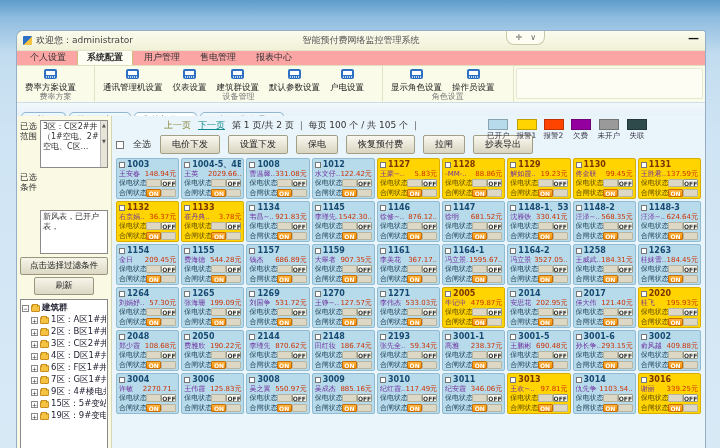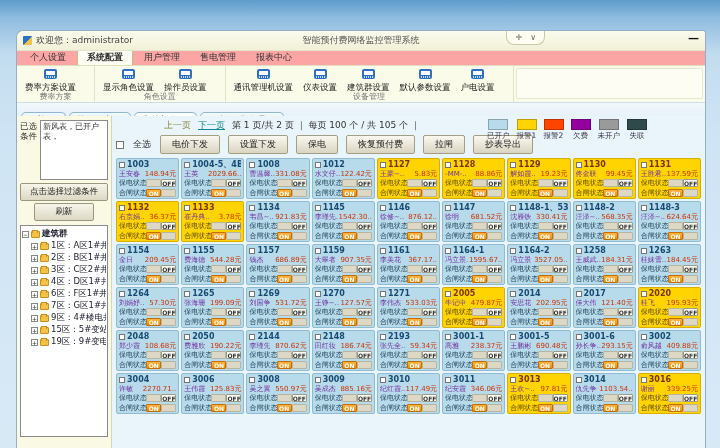--- a/index.html
+++ b/index.html
@@ -55,21 +55,21 @@
   #content { position:absolute; top:85px; left:0; right:0; bottom:0; display:flex; }
   
   #sidebar { width:95px; flex:none; background:#f9f9e4; border-right:1px solid #d6d6b4; padding:4px 3px; }
   .side-row { display:flex; gap:3px; margin-bottom:3px; }
   .side-label { width:17px; font-size:8.5px; color:#333; word-break:break-all; line-height:1.15; padding-top:2px; }
   .side-list { flex:1; background:#fff; border:1px solid #8a8a8a; font-size:8px; color:#333;
     padding:1px 8px 1px 2px; position:relative; overflow:hidden; line-height:1.25; }
   .side-list .sb { position:absolute; right:0; top:0; bottom:0; width:7px; background:#e8e4d8;
     border-left:1px solid #bbb; font-size:5px; color:#555; text-align:center; line-height:1.6; }
   #range-list { height:48px; }
-  #condition-list { height:60px; }
+  #condition-list { height:44px;margin-top:39px; }
   .side-btn { display:block; width:100%; font-size:8.5px; color:#222; text-align:center;
     background:linear-gradient(#f7f5ea,#dcd8c4); border:1px solid #9a967e; border-radius:2px;
     padding:2px 0; margin:2px 0; }
   #refresh-btn { width:68%; margin:2px auto 4px; }
   #tree-panel { background:#fff; border:1px solid #8a8a8a; height:212px; padding:2px 1px; overflow:hidden; }
   .tree-row { display:flex; align-items:center; gap:2px; height:12px; white-space:nowrap; overflow:hidden; font-size:8.5px; color:#223; }
   .tree-row.child { padding-left:9px; }
   .expander { flex:none; width:7px; height:7px; border:1px solid #888; background:#fff;
     font-size:6px; line-height:5px; text-align:center; color:#333; }
   .folder-icon { flex:none; width:9px; height:7px; background:#f5c242; border:1px solid #c89020;
@@ -140,50 +140,50 @@
   <div class="rgroup">
         <div class="rbtn">
           <span class="mon-icon"></span>
           <span>费率方案设置</span>
         </div>
         <div class="rgroup-label">费率方案</div>
       </div>
       <div class="rgroup">
         <div class="rbtn">
           <span class="mon-icon"></span>
-          <span>显示角色设置</span>
-        </div>
-        <div class="rbtn">
-          <span class="mon-icon"></span>
-          <span>操作员设置</span>
-        </div>
-        <div class="rgroup-label">角色设置</div>
-      </div>
-      <div class="rgroup">
-        <div class="rbtn">
-          <span class="mon-icon"></span>
           <span>通讯管理机设置</span>
         </div>
         <div class="rbtn">
           <span class="mon-icon"></span>
           <span>仪表设置</span>
         </div>
         <div class="rbtn">
           <span class="mon-icon"></span>
           <span>建筑群设置</span>
         </div>
         <div class="rbtn">
           <span class="mon-icon"></span>
           <span>默认参数设置</span>
         </div>
         <div class="rbtn">
           <span class="mon-icon"></span>
           <span>户电设置</span>
         </div>
         <div class="rgroup-label">设备管理</div>
+      </div>
+      <div class="rgroup">
+        <div class="rbtn">
+          <span class="mon-icon"></span>
+          <span>显示角色设置</span>
+        </div>
+        <div class="rbtn">
+          <span class="mon-icon"></span>
+          <span>操作员设置</span>
+        </div>
+        <div class="rgroup-label">角色设置</div>
       </div>
       <div id="ribbon-endpanel"></div>
     </div>
 
   <div id="tabstrip">
       <div class="doc-tab">
         <span>欢迎</span>
         <span class="tab-close">×</span>
       </div>
       <div class="doc-tab">
@@ -197,20 +197,27 @@
       <div class="doc-tab">
         <span>开户/记费管理</span>
         <span class="tab-close">×</span>
       </div>
     </div>
 
   <div id="content">
 
     <div id="sidebar">
       <div class="side-row">
+        <span class="side-label">已选范围</span>
+        <div class="side-list" id="range-list">
+          <span>3区：C区2#井（1#空电、2#空电、C区…</span>
+          <span class="sb">▲<br><br>▼</span>
+        </div>
+      </div>
+      <div class="side-row">
         <span class="side-label">已选条件</span>
         <div class="side-list" id="condition-list">
           <span>新风表，已开户表，</span>
         </div>
       </div>
       <button class="side-btn">点击选择过滤条件</button>
       <button class="side-btn" id="refresh-btn">刷新</button>
       <div id="tree-panel">
         <div class="tree-row">
           <span class="expander">−</span>

